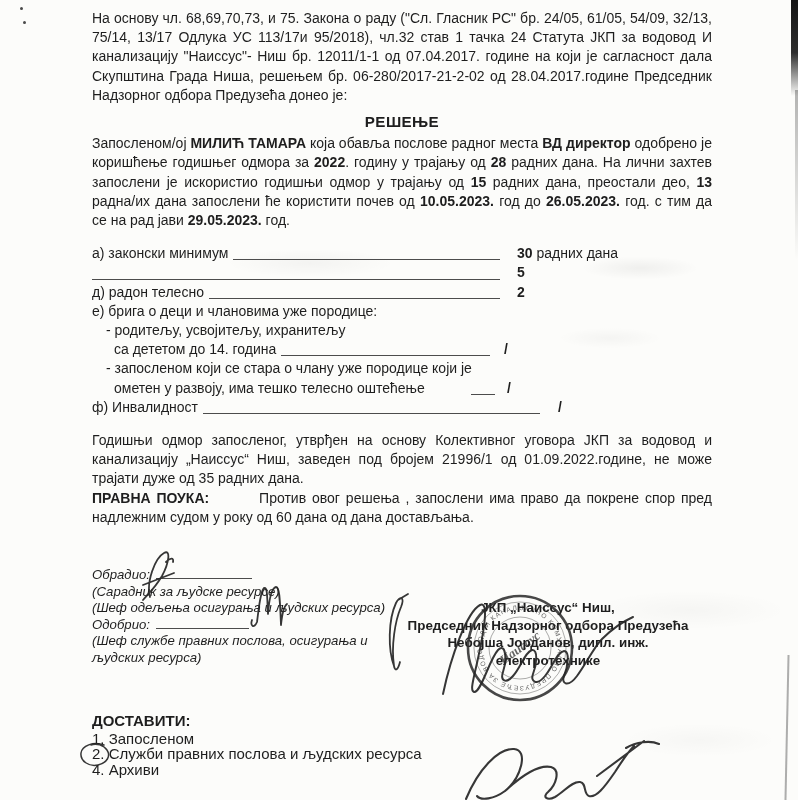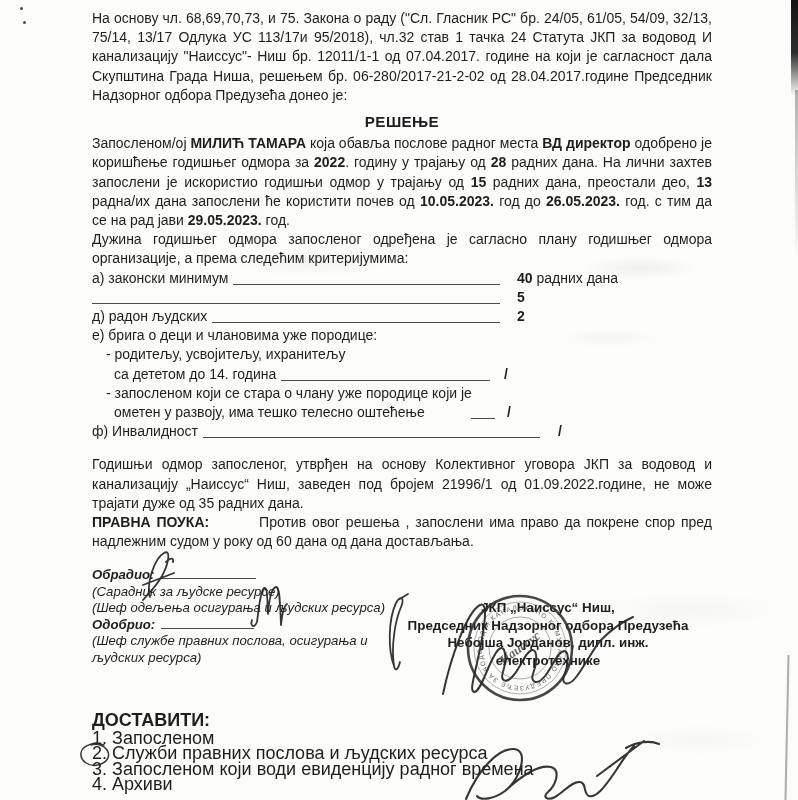--- a/index.html
+++ b/index.html
@@ -13,39 +13,39 @@
       radial-gradient(150px 30px at 690px 610px, rgba(0,0,0,.028), transparent 65%),
       radial-gradient(120px 26px at 700px 740px, rgba(0,0,0,.025), transparent 65%);
     font-family:"Liberation Sans",sans-serif;color:#1e1e1e;
   }
   .doc{position:absolute;left:92px;top:9px;width:620px;font-size:14px;line-height:19.2px;}
   p{margin:0;}
   .just{text-align:justify;}
   .title{text-align:center;font-size:15.2px;font-weight:700;letter-spacing:.4px;margin:7px 0 3px 0;}
   .mt2{margin-top:14px;}
 
-  .crit{}
+  .crit{margin-top:14px;}
   .crit-row{display:flex;align-items:flex-end;min-height:19.2px;}
   .c-left{display:flex;align-items:flex-end;width:408px;}
   .c-left.w376{width:376px;} .c-left.w381{width:381px;gap:41px;} .c-left.w448{width:448px;}
   .lbl{white-space:nowrap;padding-right:5px;}
   .fill{flex:1;border-bottom:1.4px solid #4c4c4c;margin-bottom:3px;}
   .c-val{margin-left:17px;font-weight:700;white-space:nowrap;}
   .ind1{padding-left:14px;} .ind2{padding-left:22px;}
 
   .sig-left{position:absolute;left:92px;top:567px;width:322px;font-size:13.2px;line-height:16.6px;font-style:italic;}
   .sig-row{white-space:nowrap;}
-  .sig-label{font-weight:700;}
+  .sig-label{font-weight:400;}
   .uline{display:inline-block;border-bottom:1.2px solid #4c4c4c;height:11px;vertical-align:baseline;margin-left:6px;}
   .u95{width:96px;} .u105{width:106px;} .u92{width:93px;}
 
   .sig-right{position:absolute;left:402px;top:599px;width:292px;text-align:center;
     font-weight:700;font-size:13.4px;line-height:17.6px;font-style:normal;}
 
-  .deliver{position:absolute;left:92px;top:713px;font-size:18px;line-height:15.2px;}
+  .deliver{position:absolute;left:92px;top:713px;font-size:15px;line-height:15.2px;}
   .deliver-title{font-weight:700;margin-bottom:3px;}
 
   .overlay{position:absolute;left:0;top:0;pointer-events:none;}
 
   .dot{position:absolute;width:3px;height:3px;border-radius:50%;background:#4a4a4a;}
   .dot1{left:20px;top:7px;} .dot2{left:23px;top:21px;}
   .edge-tr{position:absolute;left:791px;top:0;width:7px;height:96px;
     background:linear-gradient(180deg,#141414 0%,#2e2e2e 55%,rgba(46,46,46,0) 100%);}
   .edge-tr2{position:absolute;left:795px;top:90px;width:3px;height:170px;
     background:linear-gradient(180deg,rgba(40,40,40,.35),rgba(40,40,40,0));}
@@ -63,39 +63,38 @@
   <div class="edge-tr2"></div>
   <div class="edge-br"></div>
 
   <div class="doc">
     <p class="just">На основу чл. 68,69,70,73, и 75. Закона о раду ("Сл. Гласник РС" бр. 24/05, 61/05, 54/09, 32/13, 75/14, 13/17 Одлука УС  113/17и 95/2018), чл.32 став 1 тачка 24 Статута ЈКП за водовод И канализацију "Наиссус"- Ниш бр. 12011/1-1 од 07.04.2017. године на који је сагласност дала Скупштина Града Ниша, решењем бр. 06-280/2017-21-2-02 од 28.04.2017.године  Председник Надзорног одбора Предузећа донео је:</p>
 
     <p class="title">РЕШЕЊЕ</p>
 
     <p class="just"><span style="font-weight: 400;">Запосленом/ој </span><span style="font-weight: 700;">МИЛИЋ ТАМАРА</span><span style="font-weight: 400;"> која обавља послове радног места </span><span style="font-weight: 700;">ВД директор</span><span style="font-weight: 400;"> одобрено је коришћење годишњег одмора за </span><span style="font-weight: 700;">2022</span><span style="font-weight: 400;">. годину у трајању од </span><span style="font-weight: 700;">28</span><span style="font-weight: 400;"> радних дана. На лични захтев запослени је искористио годишњи одмор у трајању од </span><span style="font-weight: 700;">15</span><span style="font-weight: 400;"> радних дана, преостали део, </span><span style="font-weight: 700;">13</span><span style="font-weight: 400;"> радна/их дана запослени ће користити почев од </span><span style="font-weight: 700;">10.05.2023.</span><span style="font-weight: 400;"> год до </span><span style="font-weight: 700;">26.05.2023.</span><span style="font-weight: 400;"> год. с тим да се на рад јави </span><span style="font-weight: 700;">29.05.2023.</span><span style="font-weight: 400;"> год.</span></p>
 
-    <p class="just">Дужина годишњег одмора запосленог одређена је сагласно плану годишњег одмора организације, а према следећим критеријумима:</p>
 
     <div class="crit">
       <div class="crit-row">
         <span class="c-left">
             <span class="lbl">а) законски минимум</span>
             <span class="fill"></span>
           </span>
-        <span class="c-val"><span style="font-weight: 700;">40</span><span style="font-weight: 400;"> радних дана</span></span>
+        <span class="c-val"><span style="font-weight: 700;">30</span><span style="font-weight: 400;"> радних дана</span></span>
       </div>
       <div class="crit-row">
         <span class="c-left">
             <span class="fill"></span>
           </span>
         <span class="c-val">5</span>
       </div>
       <div class="crit-row">
         <span class="c-left">
-            <span class="lbl">д) радон људских</span>
+            <span class="lbl">д) радон телесно</span>
             <span class="fill"></span>
           </span>
         <span class="c-val">2</span>
       </div>
 
       <div class="crit-row">
         <span class="lbl">е) брига о деци и члановима уже породице:</span>
       </div>
       <div class="crit-row ind1">
         <span class="lbl">- родитељу, усвојитељу, ихранитељу</span>
@@ -145,21 +144,20 @@
   <div class="sig-right">
     <div>ЈКП „Наиссус“ Ниш,</div>
     <div>Председник Надзорног одбора Предузећа</div>
     <div>Небојша Јорданов, дипл. инж. електротехнике</div>
   </div>
 
   <div class="deliver">
     <div class="deliver-title">ДОСТАВИТИ:</div>
     <div>1. Запосленом</div>
     <div>2. Служби правних послова и људских ресурса</div>
-    <div>3. Запосленом који води евиденцију радног времена</div>
     <div>4. Архиви</div>
   </div>
 
   <svg class="overlay" width="798" height="800" viewBox="0 0 798 800">
     <defs>
       <path id="ringPath" d="M 520 610 a 38 38 0 1 1 -0.05 0"></path>
     </defs>
 
     <g opacity="0.88">
       <circle cx="520" cy="648" r="52" fill="none" stroke="#2f2f2f" stroke-width="2.6"></circle>

